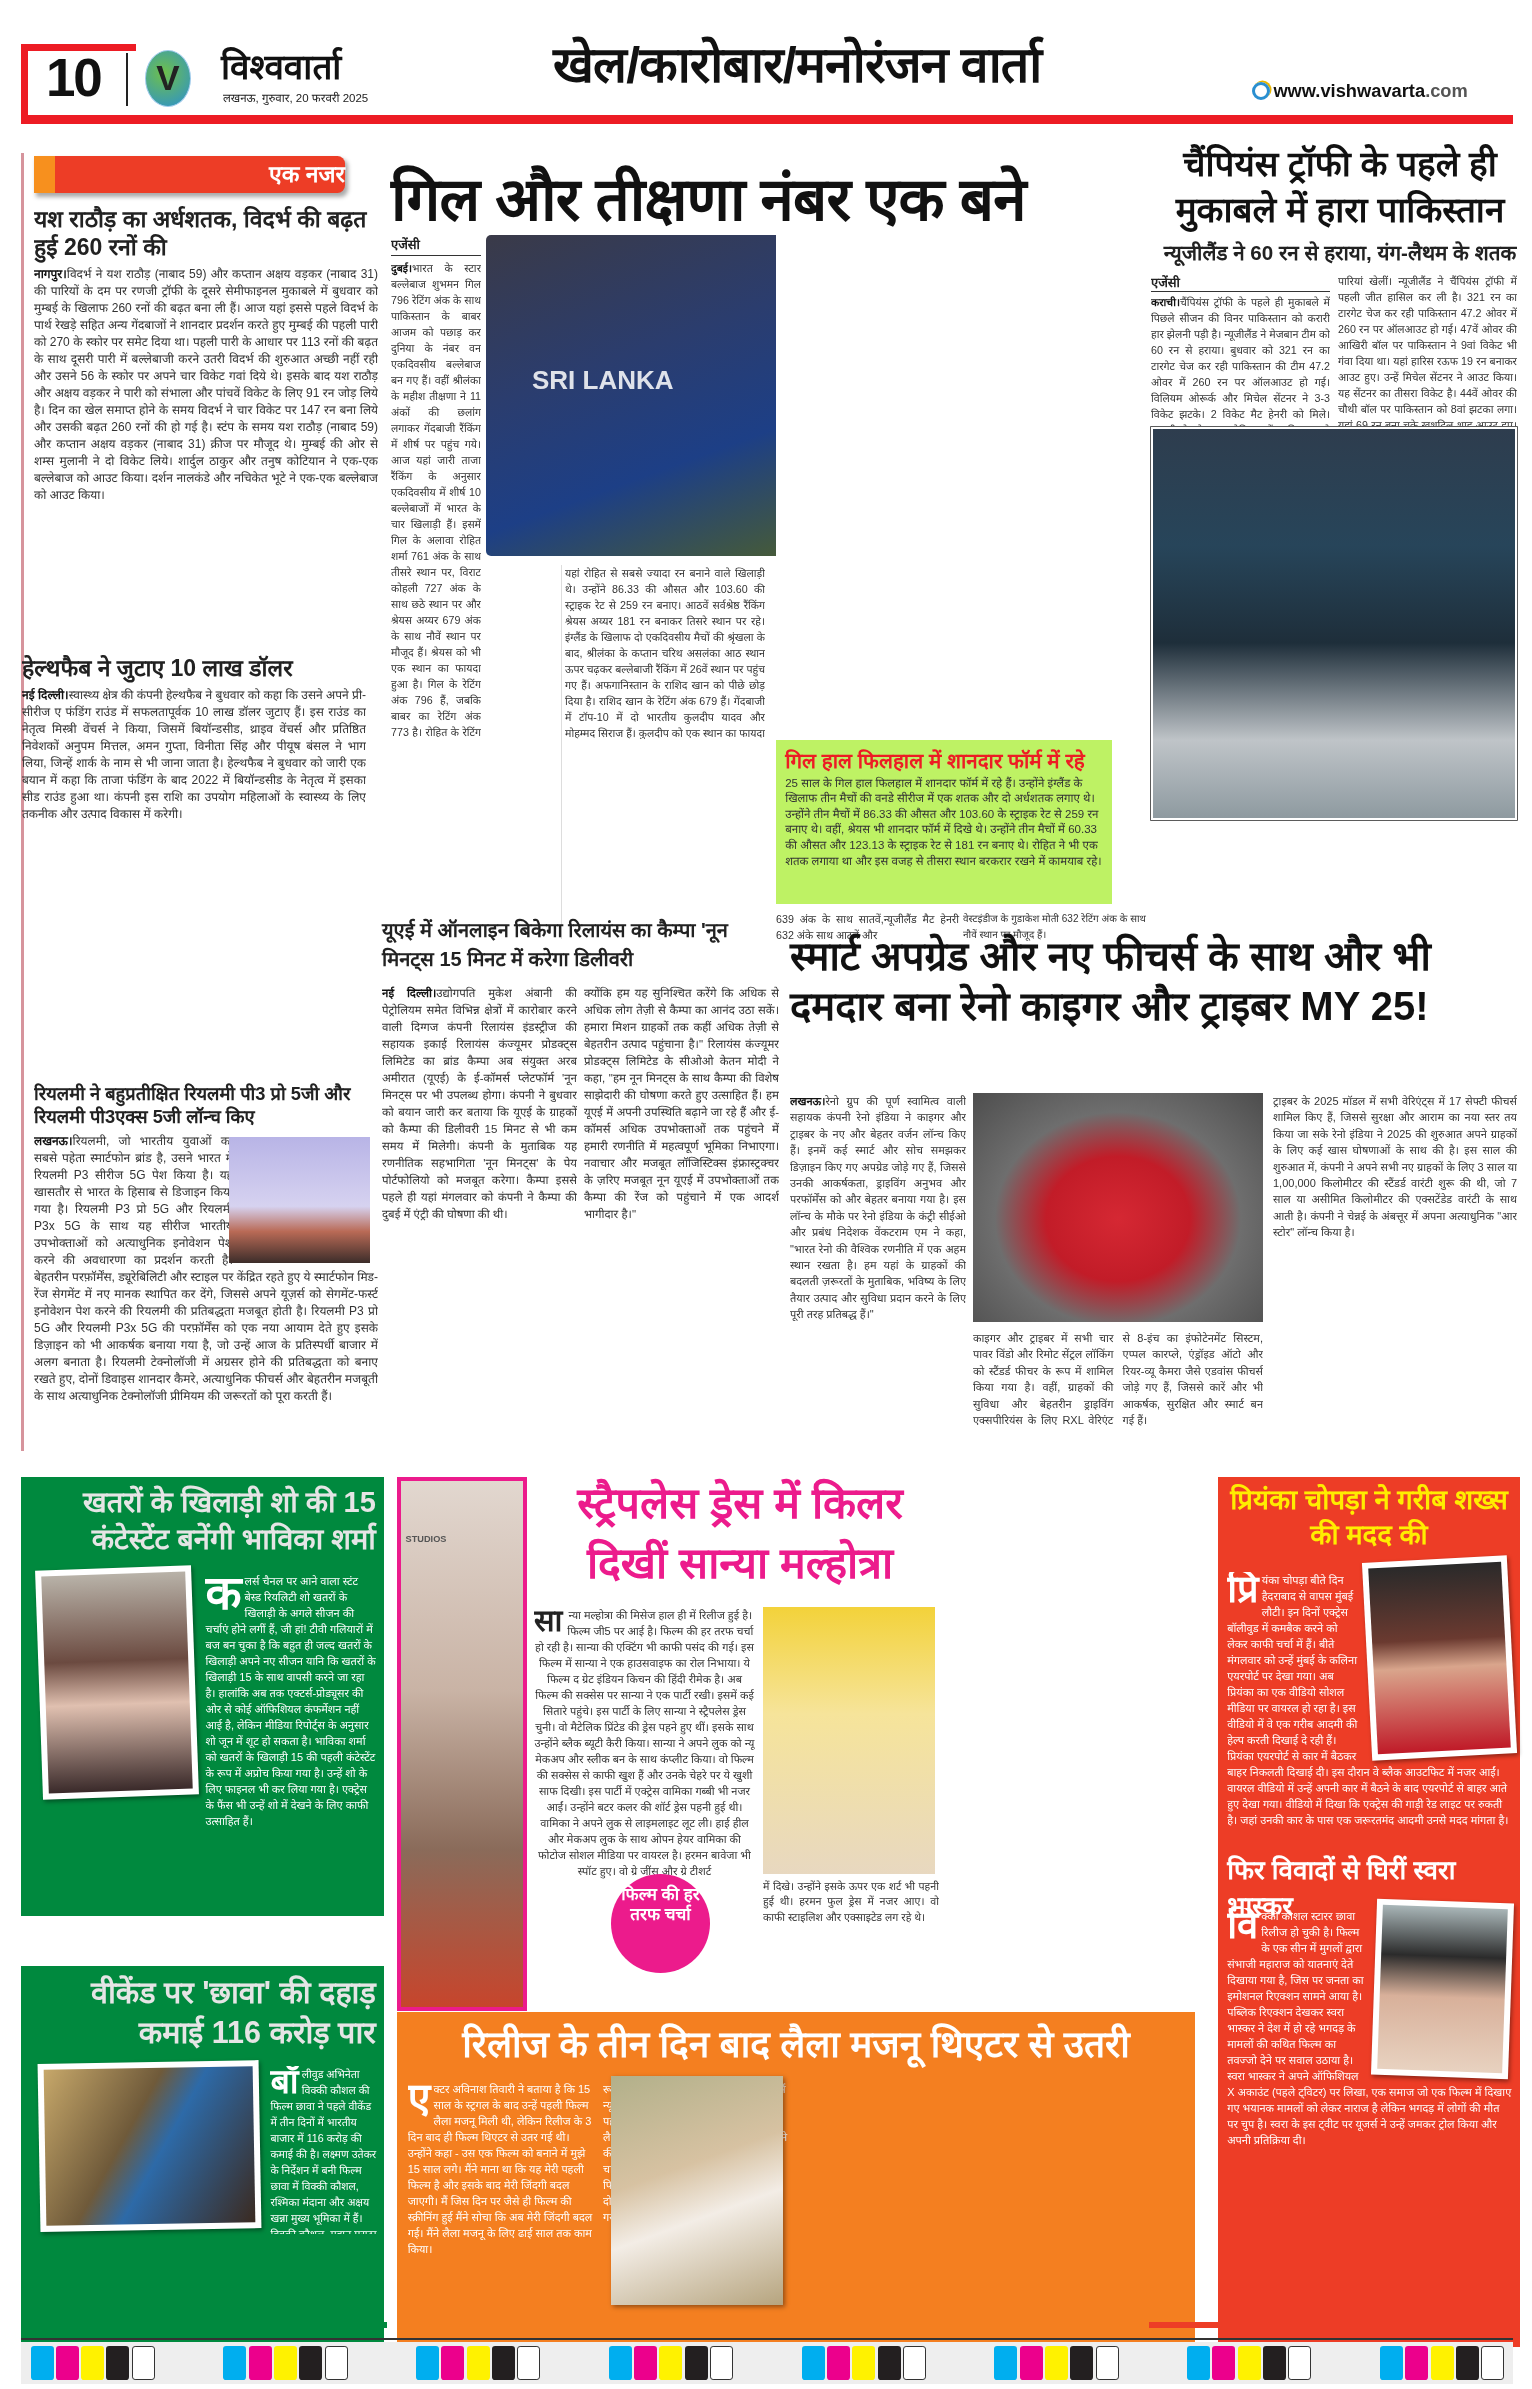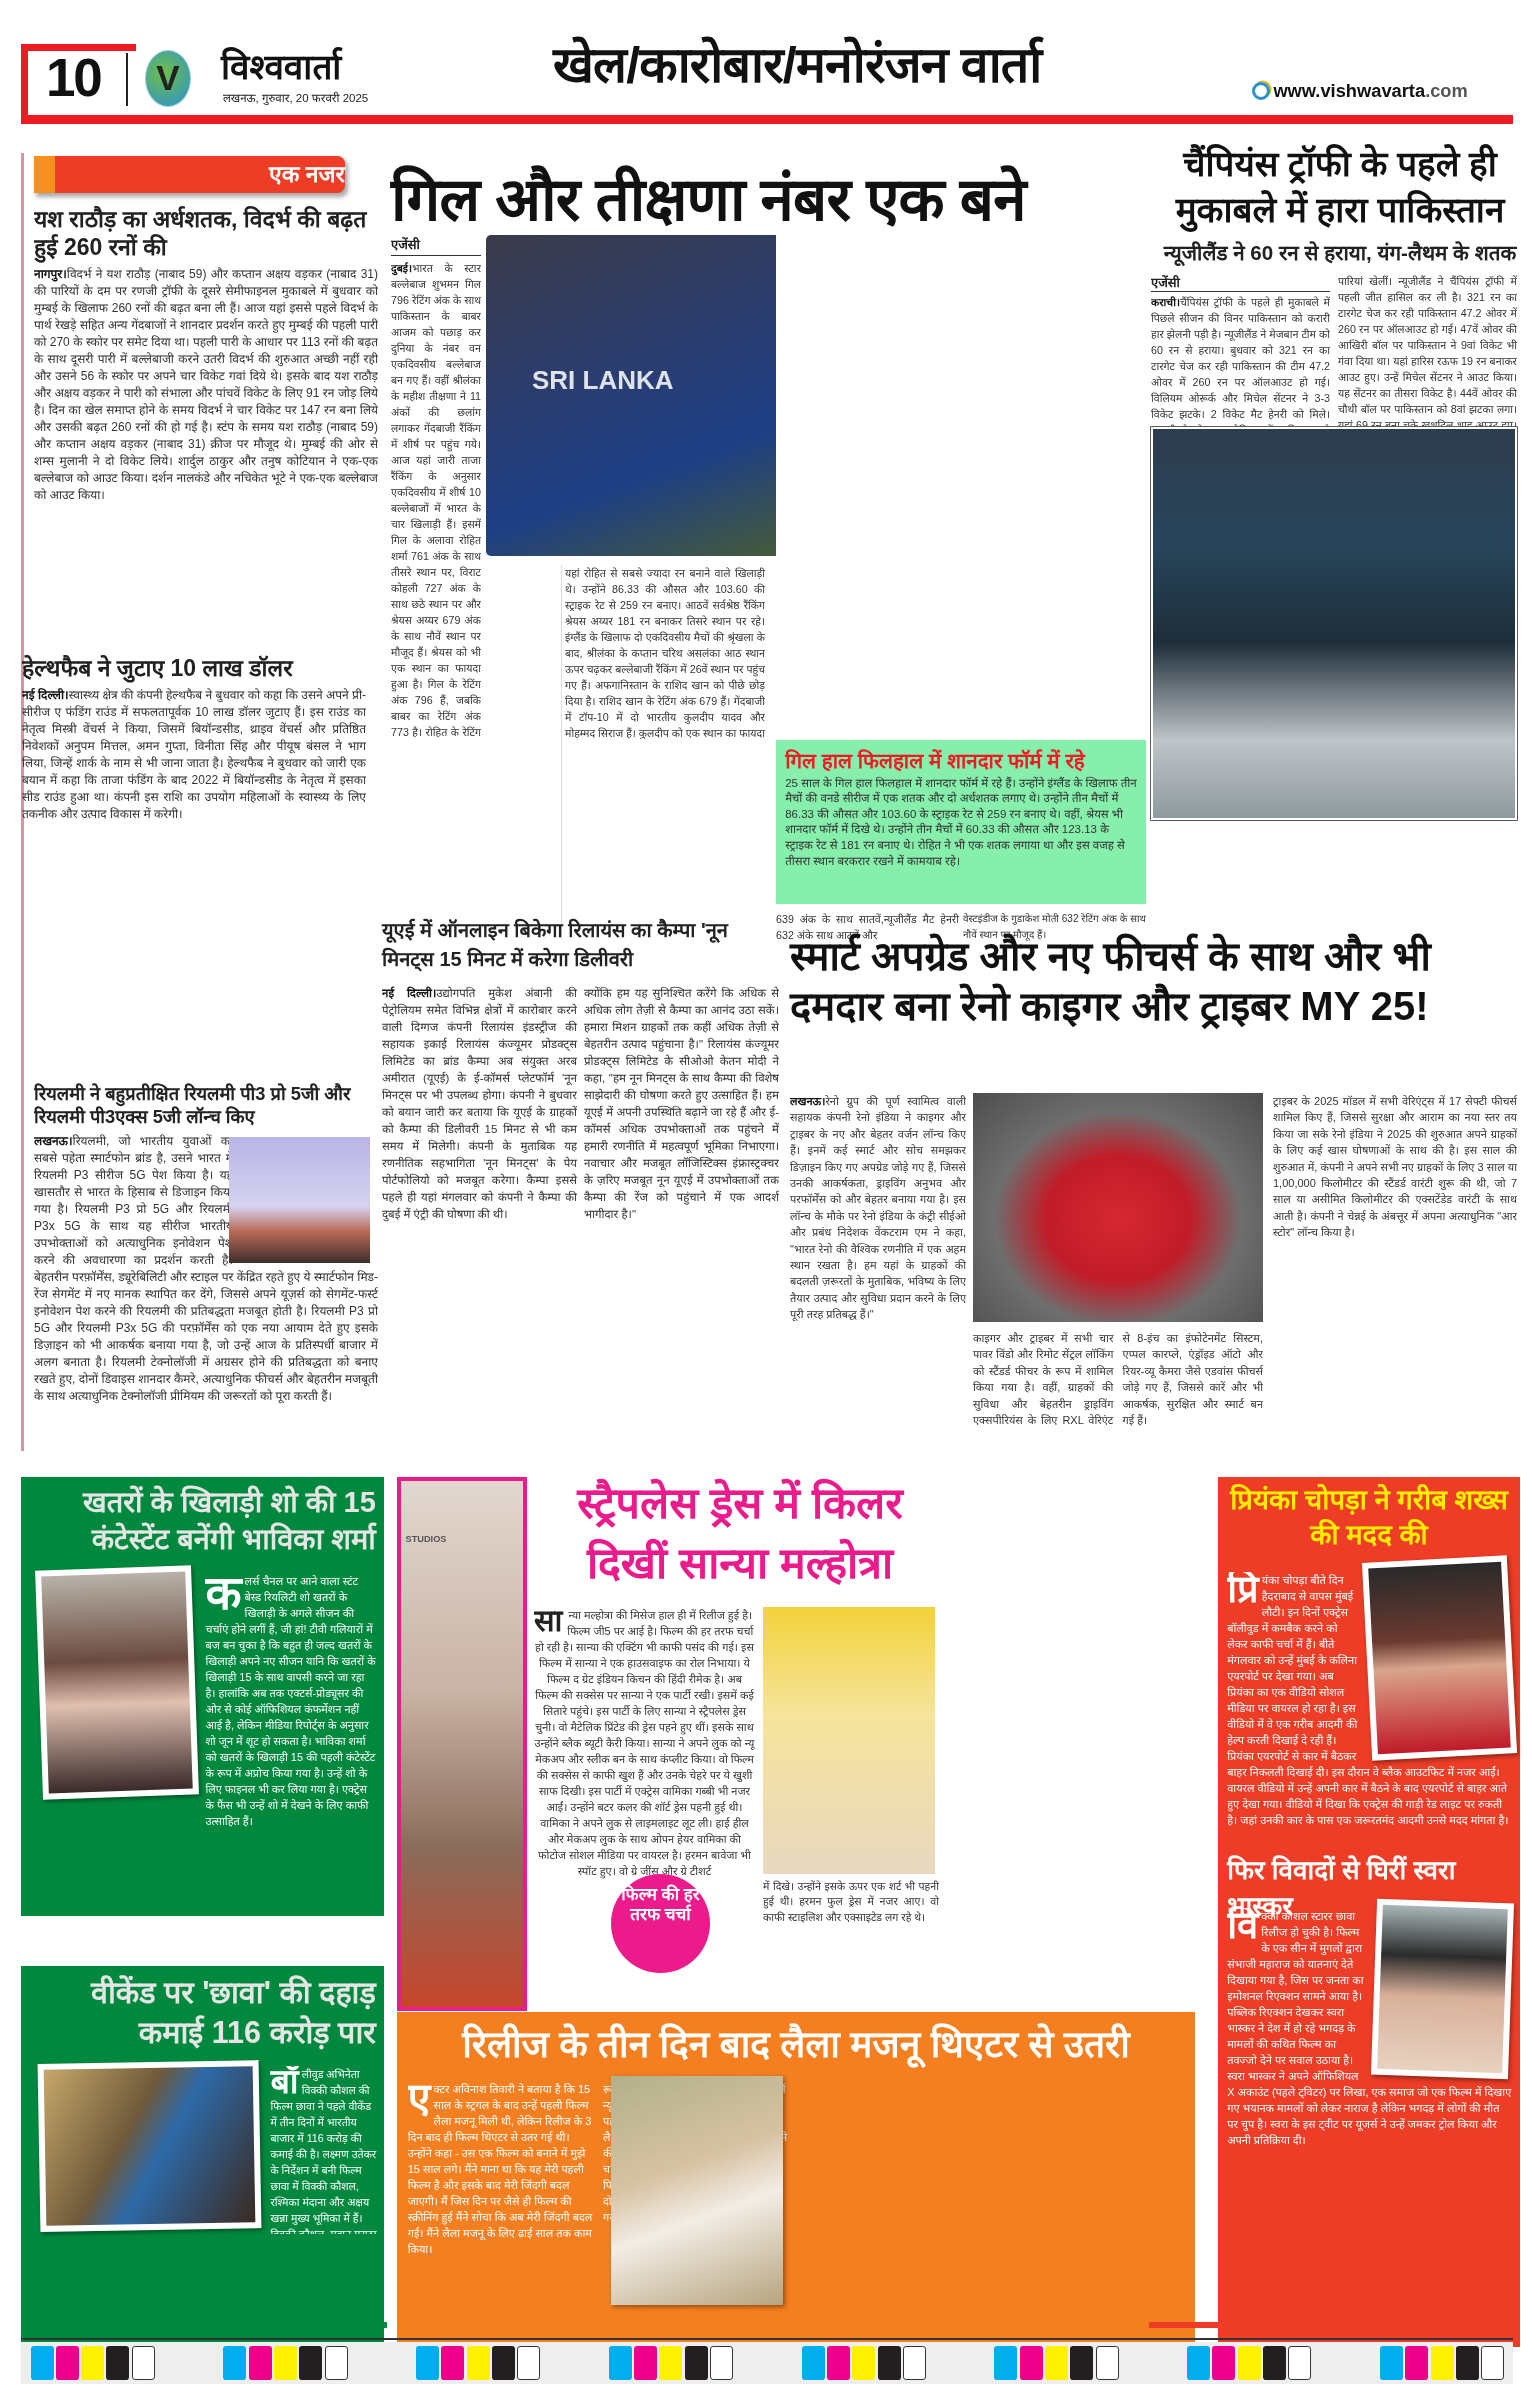--- a/index.html
+++ b/index.html
@@ -25,21 +25,21 @@
 #left-border{left:21.4px;top:153px;width:2.3px;height:1298px;background:#d6949c}
 #eknazar{left:34px;top:156px;width:311px;height:37px;background:#ed3d26;border-left:21.4px solid #f7901e;border-radius:0 7.6px 7.6px 0;box-shadow:2.3px 3.1px 4.6px #aaa;color:#fff;font-size:23px;font-weight:bold;text-align:right;line-height:37px}
 .h-left{font-size:23px;font-weight:bold;line-height:27.5px;color:#222}
 
 #gill-h{left:391px;top:156px;font-size:60px;font-weight:bold;color:#111;letter-spacing:-0.8px}
 #gill-photo{left:486px;top:235px;width:542px;height:321px;border-radius:5px;overflow:hidden;display:flex}
 #gill-photo .p1{width:290px;height:100%;background:linear-gradient(160deg,#3a3a48,#2b3d6e 40%,#1d3f86 70%,#455a3a)}
 #gill-photo .p2{width:252px;height:100%;background:linear-gradient(170deg,#e8b070 0%,#8fa0b8 25%,#8c9db5 50%,#3b8fd4 65%,#2a7cc8 100%)}
 #gill-photo .lbl{color:#fff;font-weight:bold;font-size:26px;margin:130px 0 0 46px;opacity:.85}
 
-#gill-box{left:776px;top:740px;width:370px;height:164px;background:#86efac}
+#gill-box{left:776px;top:740px;width:336px;height:164px;background:#bef264}
 #gill-box-h{font-size:20.6px;color:#ed1c24;font-weight:bold;padding:6.1px 9.2px 1.5px}
 #nz-photo{left:1151px;top:427px;width:366px;height:393px;background:linear-gradient(180deg,#2e3d4e,#27455a 30%,#1e2e3a 55%,#bfc4c8 80%,#8e9aa0);border:2.3px solid #fff;box-shadow:0 0 0 0.8px #333}
 #ch-h{left:1153px;top:141px;font-size:35px;font-weight:bold;color:#111;line-height:46px;text-align:center;width:374px}
 #ch-sub{left:1153px;top:238px;font-size:20.6px;font-weight:bold;color:#222;width:374px;text-align:center}
 
 #camp-h{left:382px;top:916px;width:397px;font-size:20px;font-weight:bold;color:#222;line-height:29px}
 #reno-h{left:790px;top:931px;width:744px;font-size:40px;font-weight:bold;color:#111;line-height:50px}
 #car{left:817px;top:1093px;width:294px;height:359px;background:radial-gradient(ellipse at 50% 55%,#d52833 0%,#c21c28 35%,#6e6e6e 60%,#4d4d4d 100%)}
 #realme-img{left:229px;top:1137px;width:141px;height:126px;background:linear-gradient(180deg,#b8b4e6,#d6d2f0 55%,#b96a56 75%,#3c2d2a)}
 

